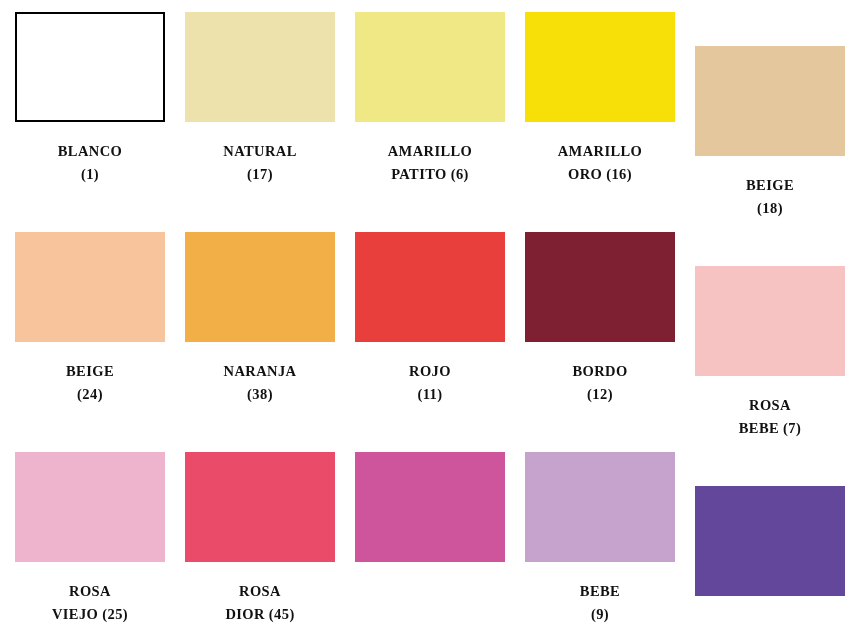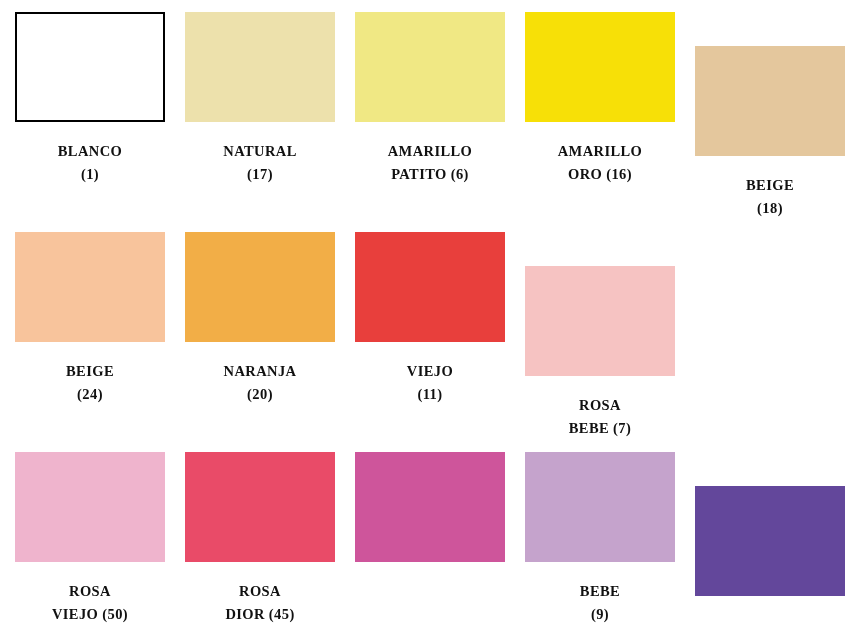--- a/index.html
+++ b/index.html
@@ -115,44 +115,51 @@
         <div class="swatch-chip" style="background-color: rgb(248, 196, 156);"></div>
         <div class="swatch-caption">
           <span class="caption-line">BEIGE</span>
           <span class="caption-line">(24)</span>
         </div>
       </div>
       <div class="swatch-cell">
         <div class="swatch-chip" style="background-color: rgb(242, 174, 71);"></div>
         <div class="swatch-caption">
           <span class="caption-line">NARANJA</span>
-          <span class="caption-line">(20)</span>
+          <span class="caption-line">(38)</span>
         </div>
       </div>
       <div class="swatch-cell">
         <div class="swatch-chip" style="background-color: rgb(232, 63, 60);"></div>
         <div class="swatch-caption">
-          <span class="caption-line">VIEJO</span>
+          <span class="caption-line">ROJO</span>
           <span class="caption-line">(11)</span>
+        </div>
+      </div>
+      <div class="swatch-cell">
+        <div class="swatch-chip" style="background-color: rgb(126, 32, 49);"></div>
+        <div class="swatch-caption">
+          <span class="caption-line">BORDO</span>
+          <span class="caption-line">(12)</span>
         </div>
       </div>
       <div class="swatch-cell">
         <div class="swatch-chip" style="background-color: rgb(246, 195, 194);"></div>
         <div class="swatch-caption">
           <span class="caption-line">ROSA</span>
           <span class="caption-line">BEBE (7)</span>
         </div>
       </div>
     </div>
     <div class="swatch-row">
       <div class="swatch-cell">
         <div class="swatch-chip" style="background-color: rgb(239, 180, 205);"></div>
         <div class="swatch-caption">
           <span class="caption-line">ROSA</span>
-          <span class="caption-line">VIEJO (50)</span>
+          <span class="caption-line">VIEJO (25)</span>
         </div>
       </div>
       <div class="swatch-cell">
         <div class="swatch-chip" style="background-color: rgb(233, 75, 104);"></div>
         <div class="swatch-caption">
           <span class="caption-line">ROSA</span>
           <span class="caption-line">DIOR (45)</span>
         </div>
       </div>
       <div class="swatch-cell">

